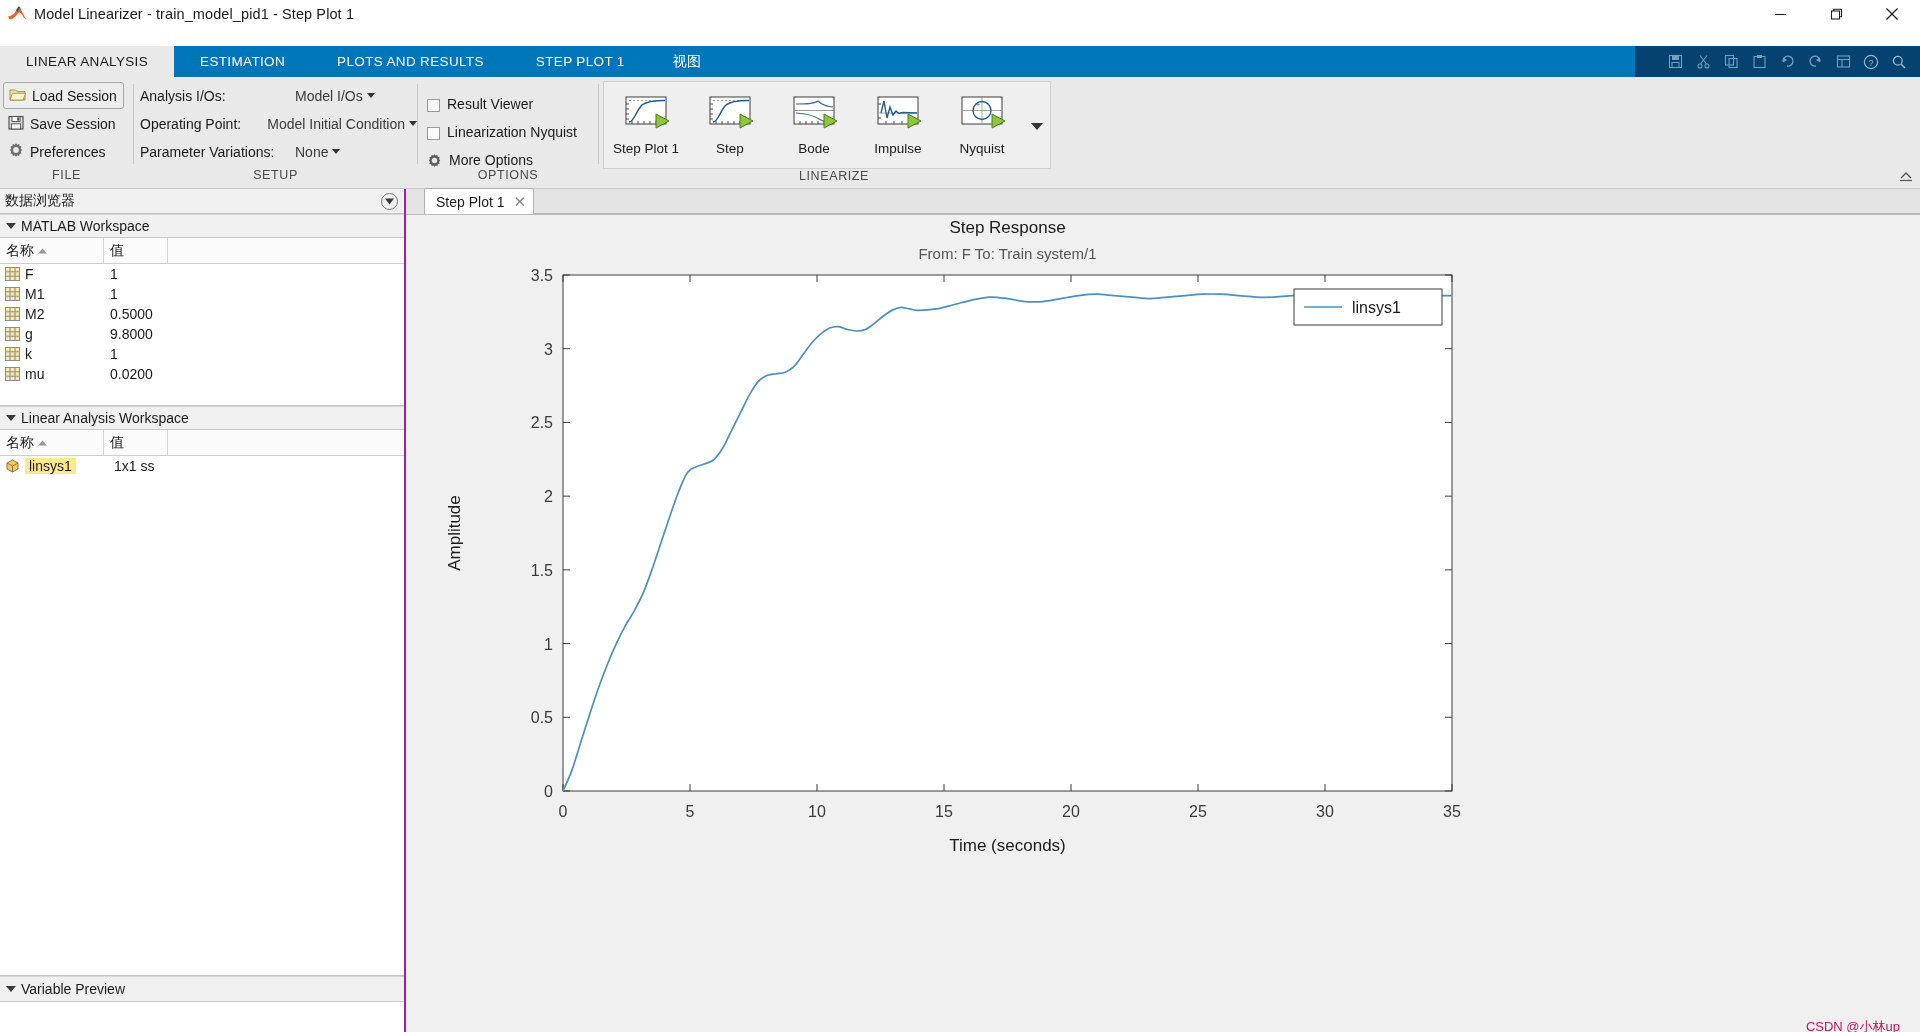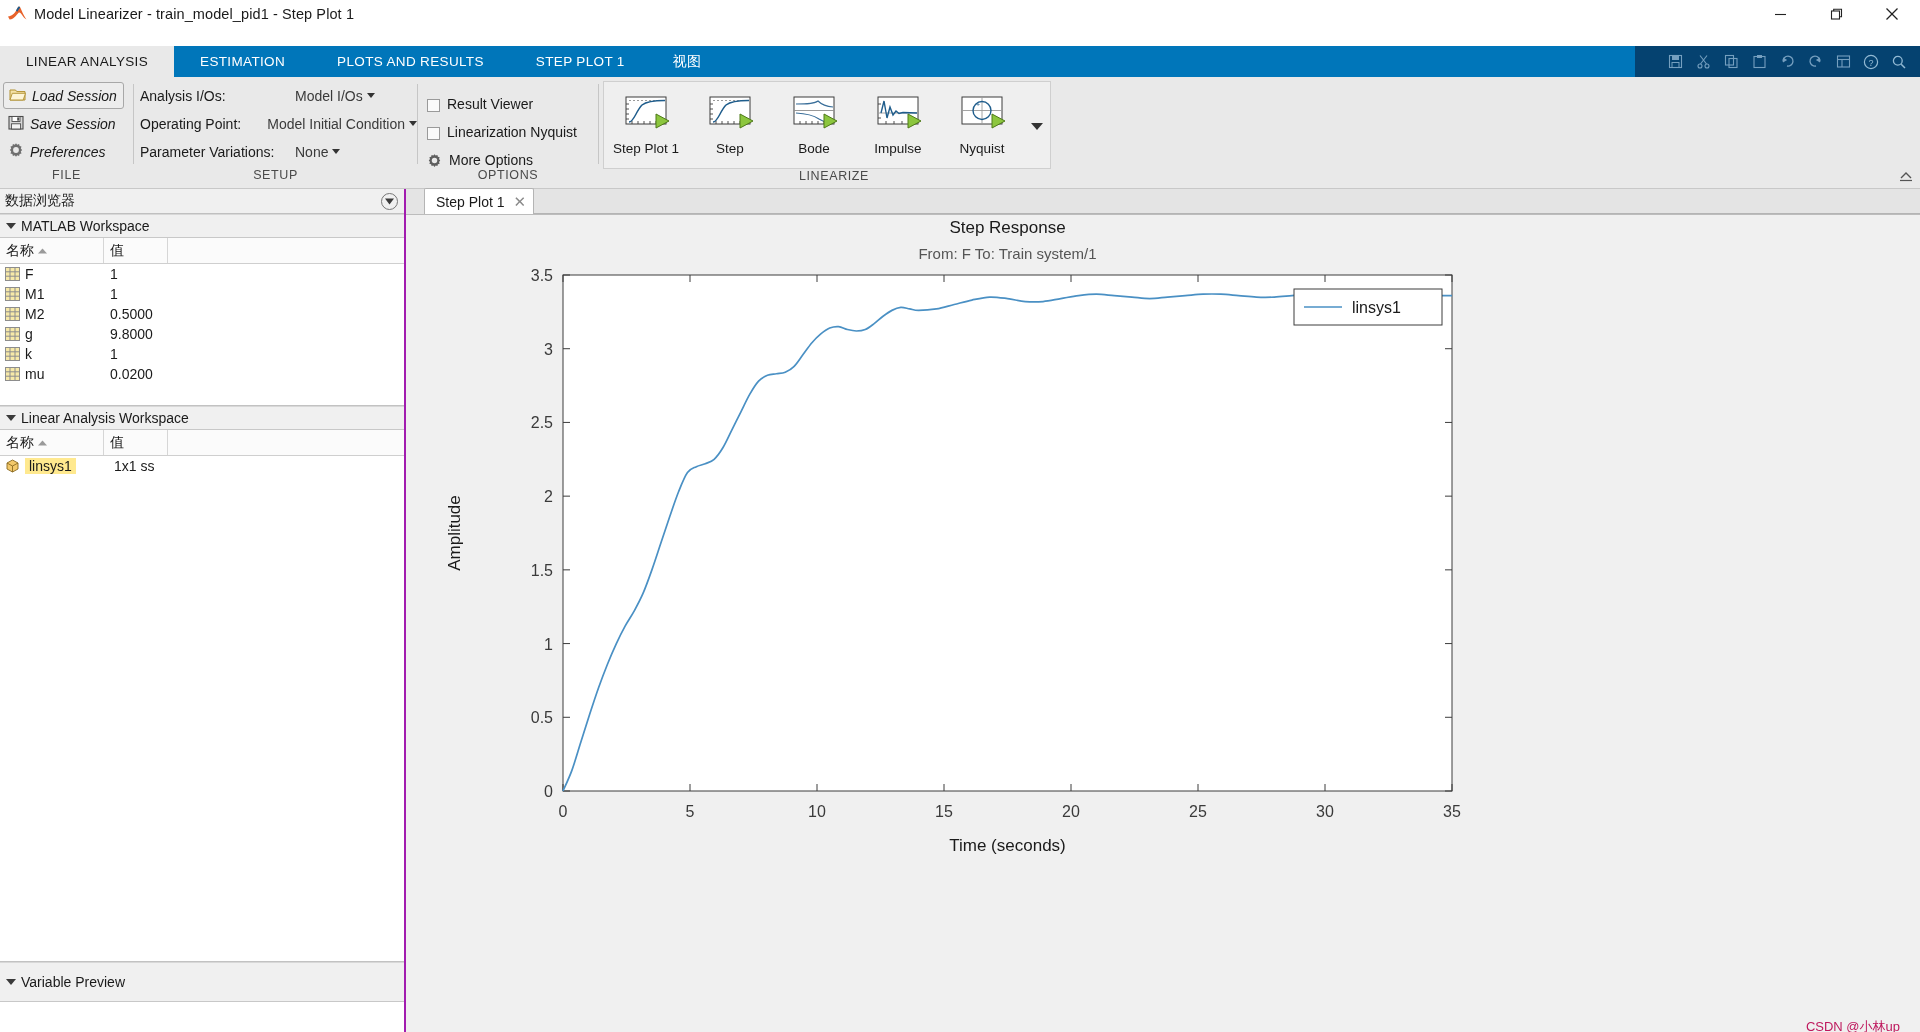--- a/index.html
+++ b/index.html
@@ -56,21 +56,21 @@
   }
   .rsep { width: 1px; background: #c6c6c6; margin: 7px 0 24px 0; }
 
   
   .g-file { width: 133px; }
   .fitem {
     display: flex; align-items: center; gap: 6px; height: 27px;
     padding: 0 6px 0 5px; font-size: 14px; color: #1a1a1a; white-space: nowrap;
   }
   .fitem.boxed { border: 1px solid #a8a8a8; border-radius: 3px; background: #ededed; }
-  .fcol { display: flex; flex-direction: column; padding-left: 3px; gap: 1px; font-style: italic; }
+  .fcol { display: flex; flex-direction: column; padding-left: 3px; gap: 1px; }
 
   
   .g-setup { width: 283px; }
   .srow { display: flex; align-items: center; height: 27px; font-size: 14px; white-space: nowrap; }
   .slabel { text-align: left; color: #1a1a1a; padding-right: 6px; }
   .sval { color: #3a3a3a; display: flex; align-items: center; gap: 4px; }
   .caret { width: 0; height: 0; border-left: 4.5px solid transparent; border-right: 4.5px solid transparent; border-top: 5px solid #333; display:inline-block; }
   .scol { padding-left: 6px; display: flex; flex-direction: column; gap: 1px; }
 
   
@@ -120,21 +120,21 @@
   .ws-hdr { display: flex; height: 26px; border-bottom: 1px solid #cfcfcf; background:#fbfbfb; }
   .ws-hdr div { font-size: 14px; color: #1a1a1a; display: flex; align-items: center; padding-left: 6px; border-right: 1px solid #d6d6d6; }
   .ws-row { display: flex; height: 20px; align-items: center; font-size: 14px; color: #1a1a1a; }
   .ws-c1 { width: 104px; display: flex; align-items: center; gap: 5px; padding-left: 5px; }
   .ws-c2 { width: 64px; padding-left: 6px; }
   .ws-c3 { flex: 1; }
   .ws-name.hl { background: #ffe98f; padding: 0 4px; }
   .matico { width: 15px; height: 14px; flex: none; }
   .ws-body { height: 142px; border-bottom: 1px solid #c2c2c2; }
   .las-body { flex: 1; border-bottom: 1px solid #c2c2c2; }
-  .var-preview { height: 40px; align-items: center; }
+  .var-preview { height: 26px; align-items: center; }
 
   
   .plotarea { flex: 1; display: flex; flex-direction: column; background: #f0f0f0; position: relative; }
   .doctabs { height: 26px; background: #e4e4e4; display: flex; align-items: flex-end; border-bottom: 1px solid #bcbcbc; }
   .dtab {
     height: 26px; background: #ffffff; border: 1px solid #b4b4b4; border-bottom: none;
     display: flex; align-items: center; gap: 9px; padding: 0 7px 0 11px;
     font-size: 14px; color: #1a1a1a; margin-left: 18px; border-radius: 2px 2px 0 0;
   }
   .dtab .x { color: #8a8a8a; font-size: 15px; line-height: 1; }

